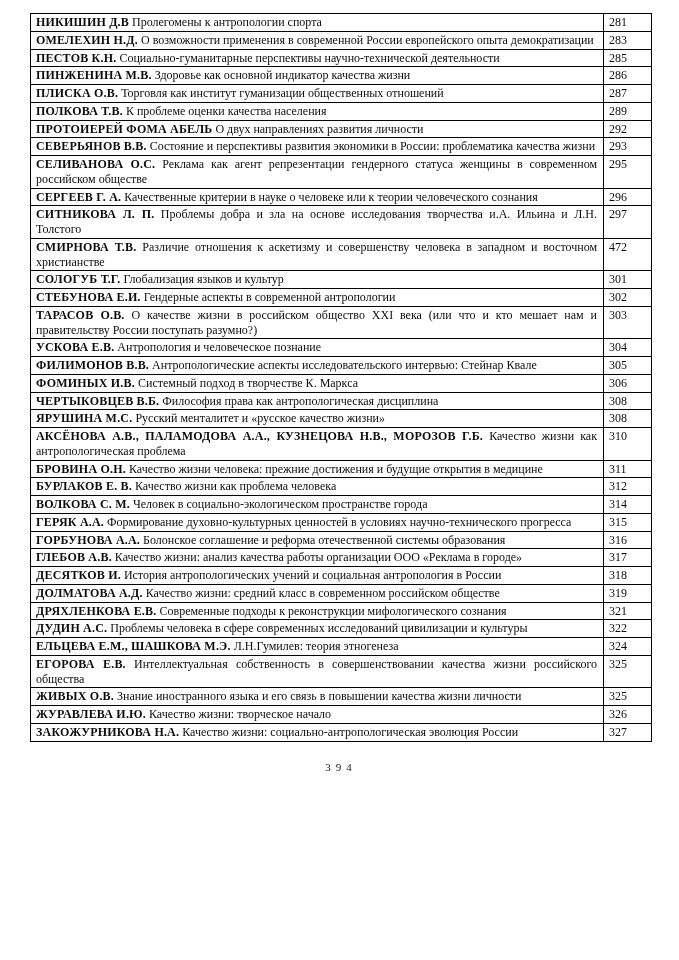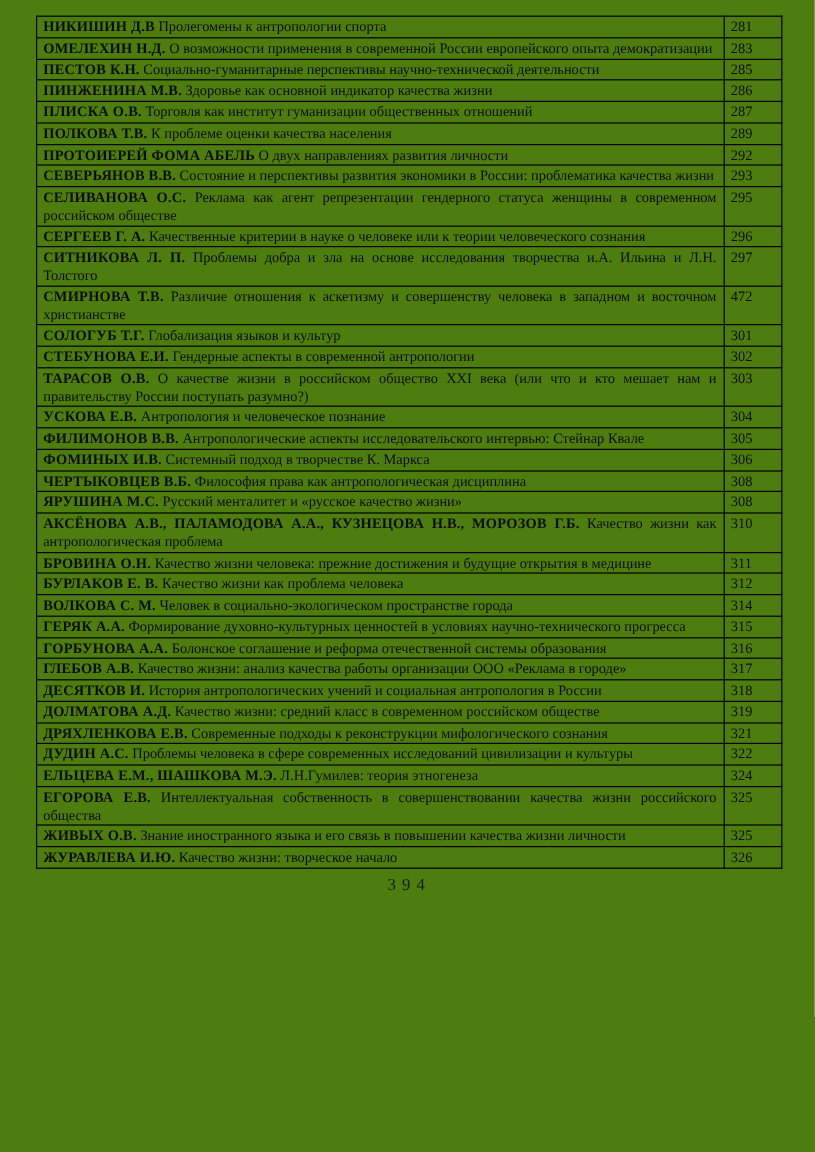--- a/index.html
+++ b/index.html
@@ -5,21 +5,21 @@
   html, body {
     margin: 0;
     padding: 0;
     background: #e8e8e6;
     font-family: "Liberation Serif", "DejaVu Serif", serif;
   }
   .page {
     width: 679px;
     height: 960px;
     margin: 0 auto;
-    background: #4d7c0f;
+    background: #ffffff;
     box-sizing: border-box;
     padding: 13px 27px 0 30px;
     position: relative;
     color: #0d0d0d;
   }
   table.toc-table {
     width: 100%;
     border-collapse: collapse;
     table-layout: fixed;
   }
@@ -38,23 +38,23 @@
     letter-spacing: 0.2px;
   }
   td.page-cell {
     width: 36px;
     text-align: left;
     font-weight: normal;
     padding: 1px 2px;
   }
   .footer {
     text-align: center;
-    font-size: 14px;
+    font-size: 11px;
     letter-spacing: 5px;
-    margin-top: 7px;
+    margin-top: 19px;
     color: #1a1a1a;
   }
 </style>
 </head>
 <body>
 
 <div class="page">
   <table class="toc-table">
     <tbody>
         <tr>
@@ -190,16 +190,20 @@
           <td class="page-cell">325</td>
         </tr>
         <tr>
           <td class="entry-cell"><b>ЖИВЫХ О.В.</b><span> Знание иностранного языка и его связь в повышении качества жизни личности</span></td>
           <td class="page-cell">325</td>
         </tr>
         <tr>
           <td class="entry-cell"><b>ЖУРАВЛЕВА И.Ю.</b><span> Качество жизни: творческое начало</span></td>
           <td class="page-cell">326</td>
         </tr>
+        <tr>
+          <td class="entry-cell"><b>ЗАКОЖУРНИКОВА Н.А.</b><span> Качество жизни: социально-антропологическая эволюция России</span></td>
+          <td class="page-cell">327</td>
+        </tr>
       </tbody>
   </table>
   <div class="footer">394</div>
 </div>
 
 </body></html>

